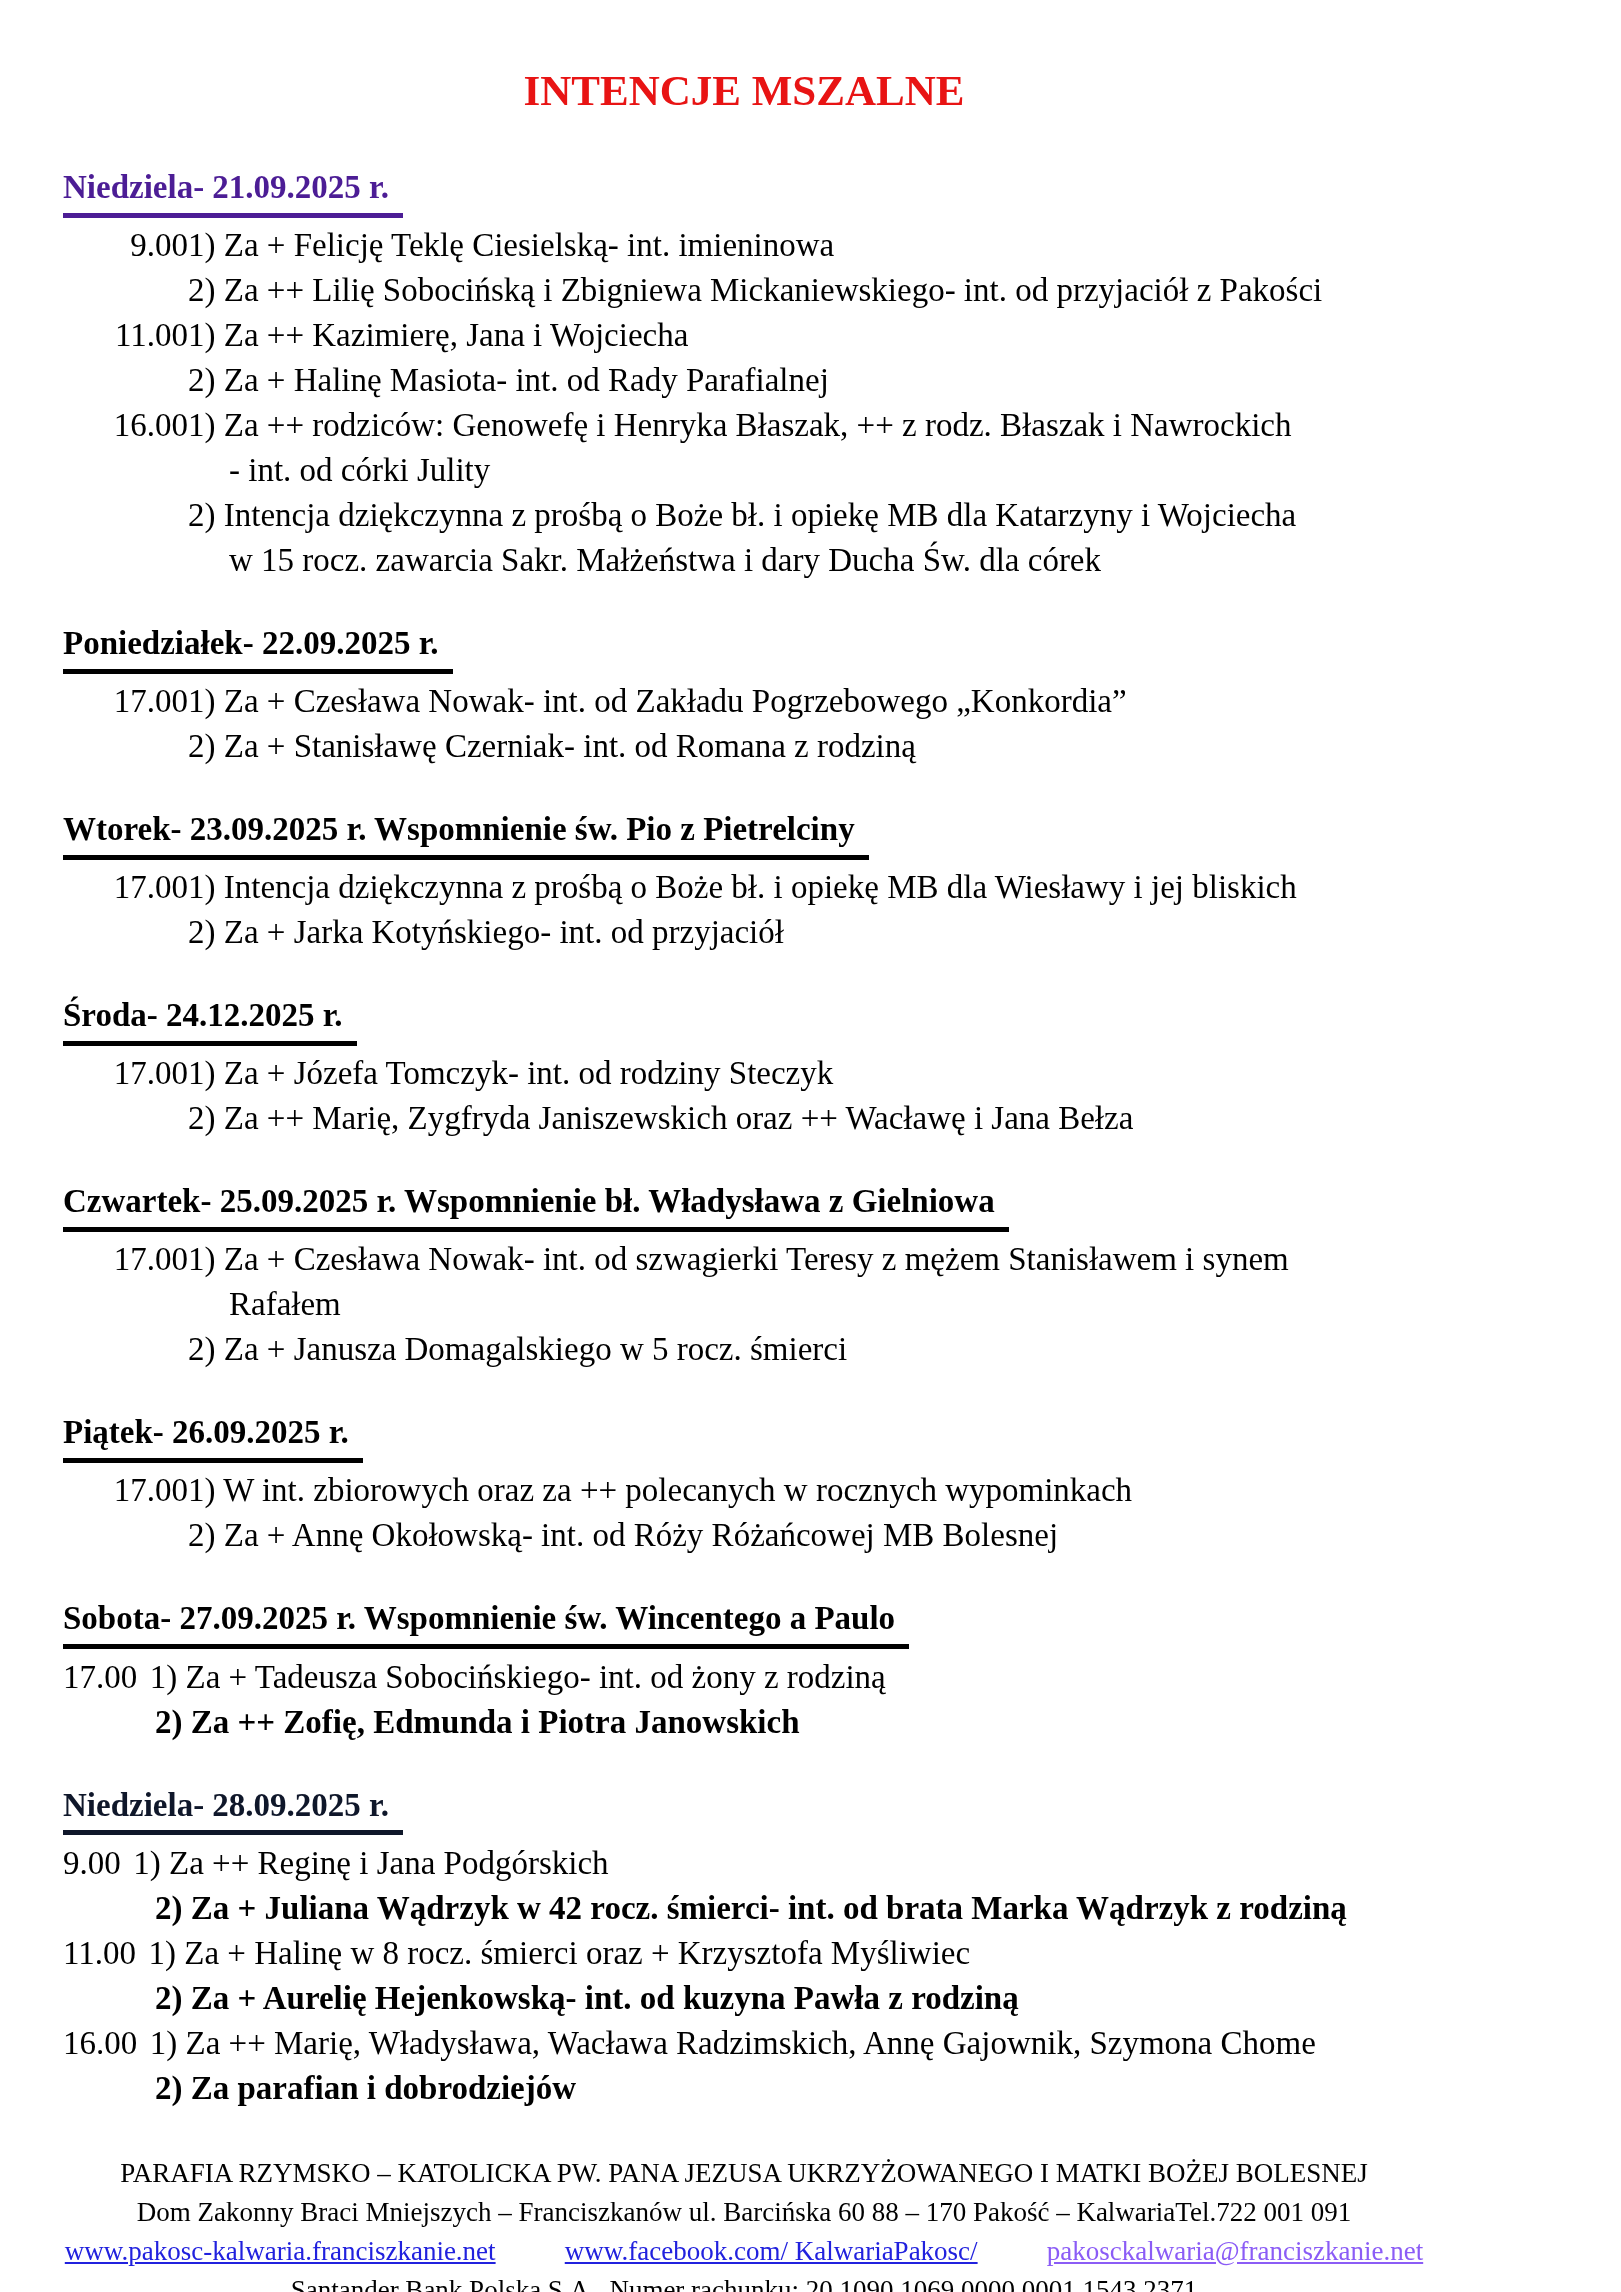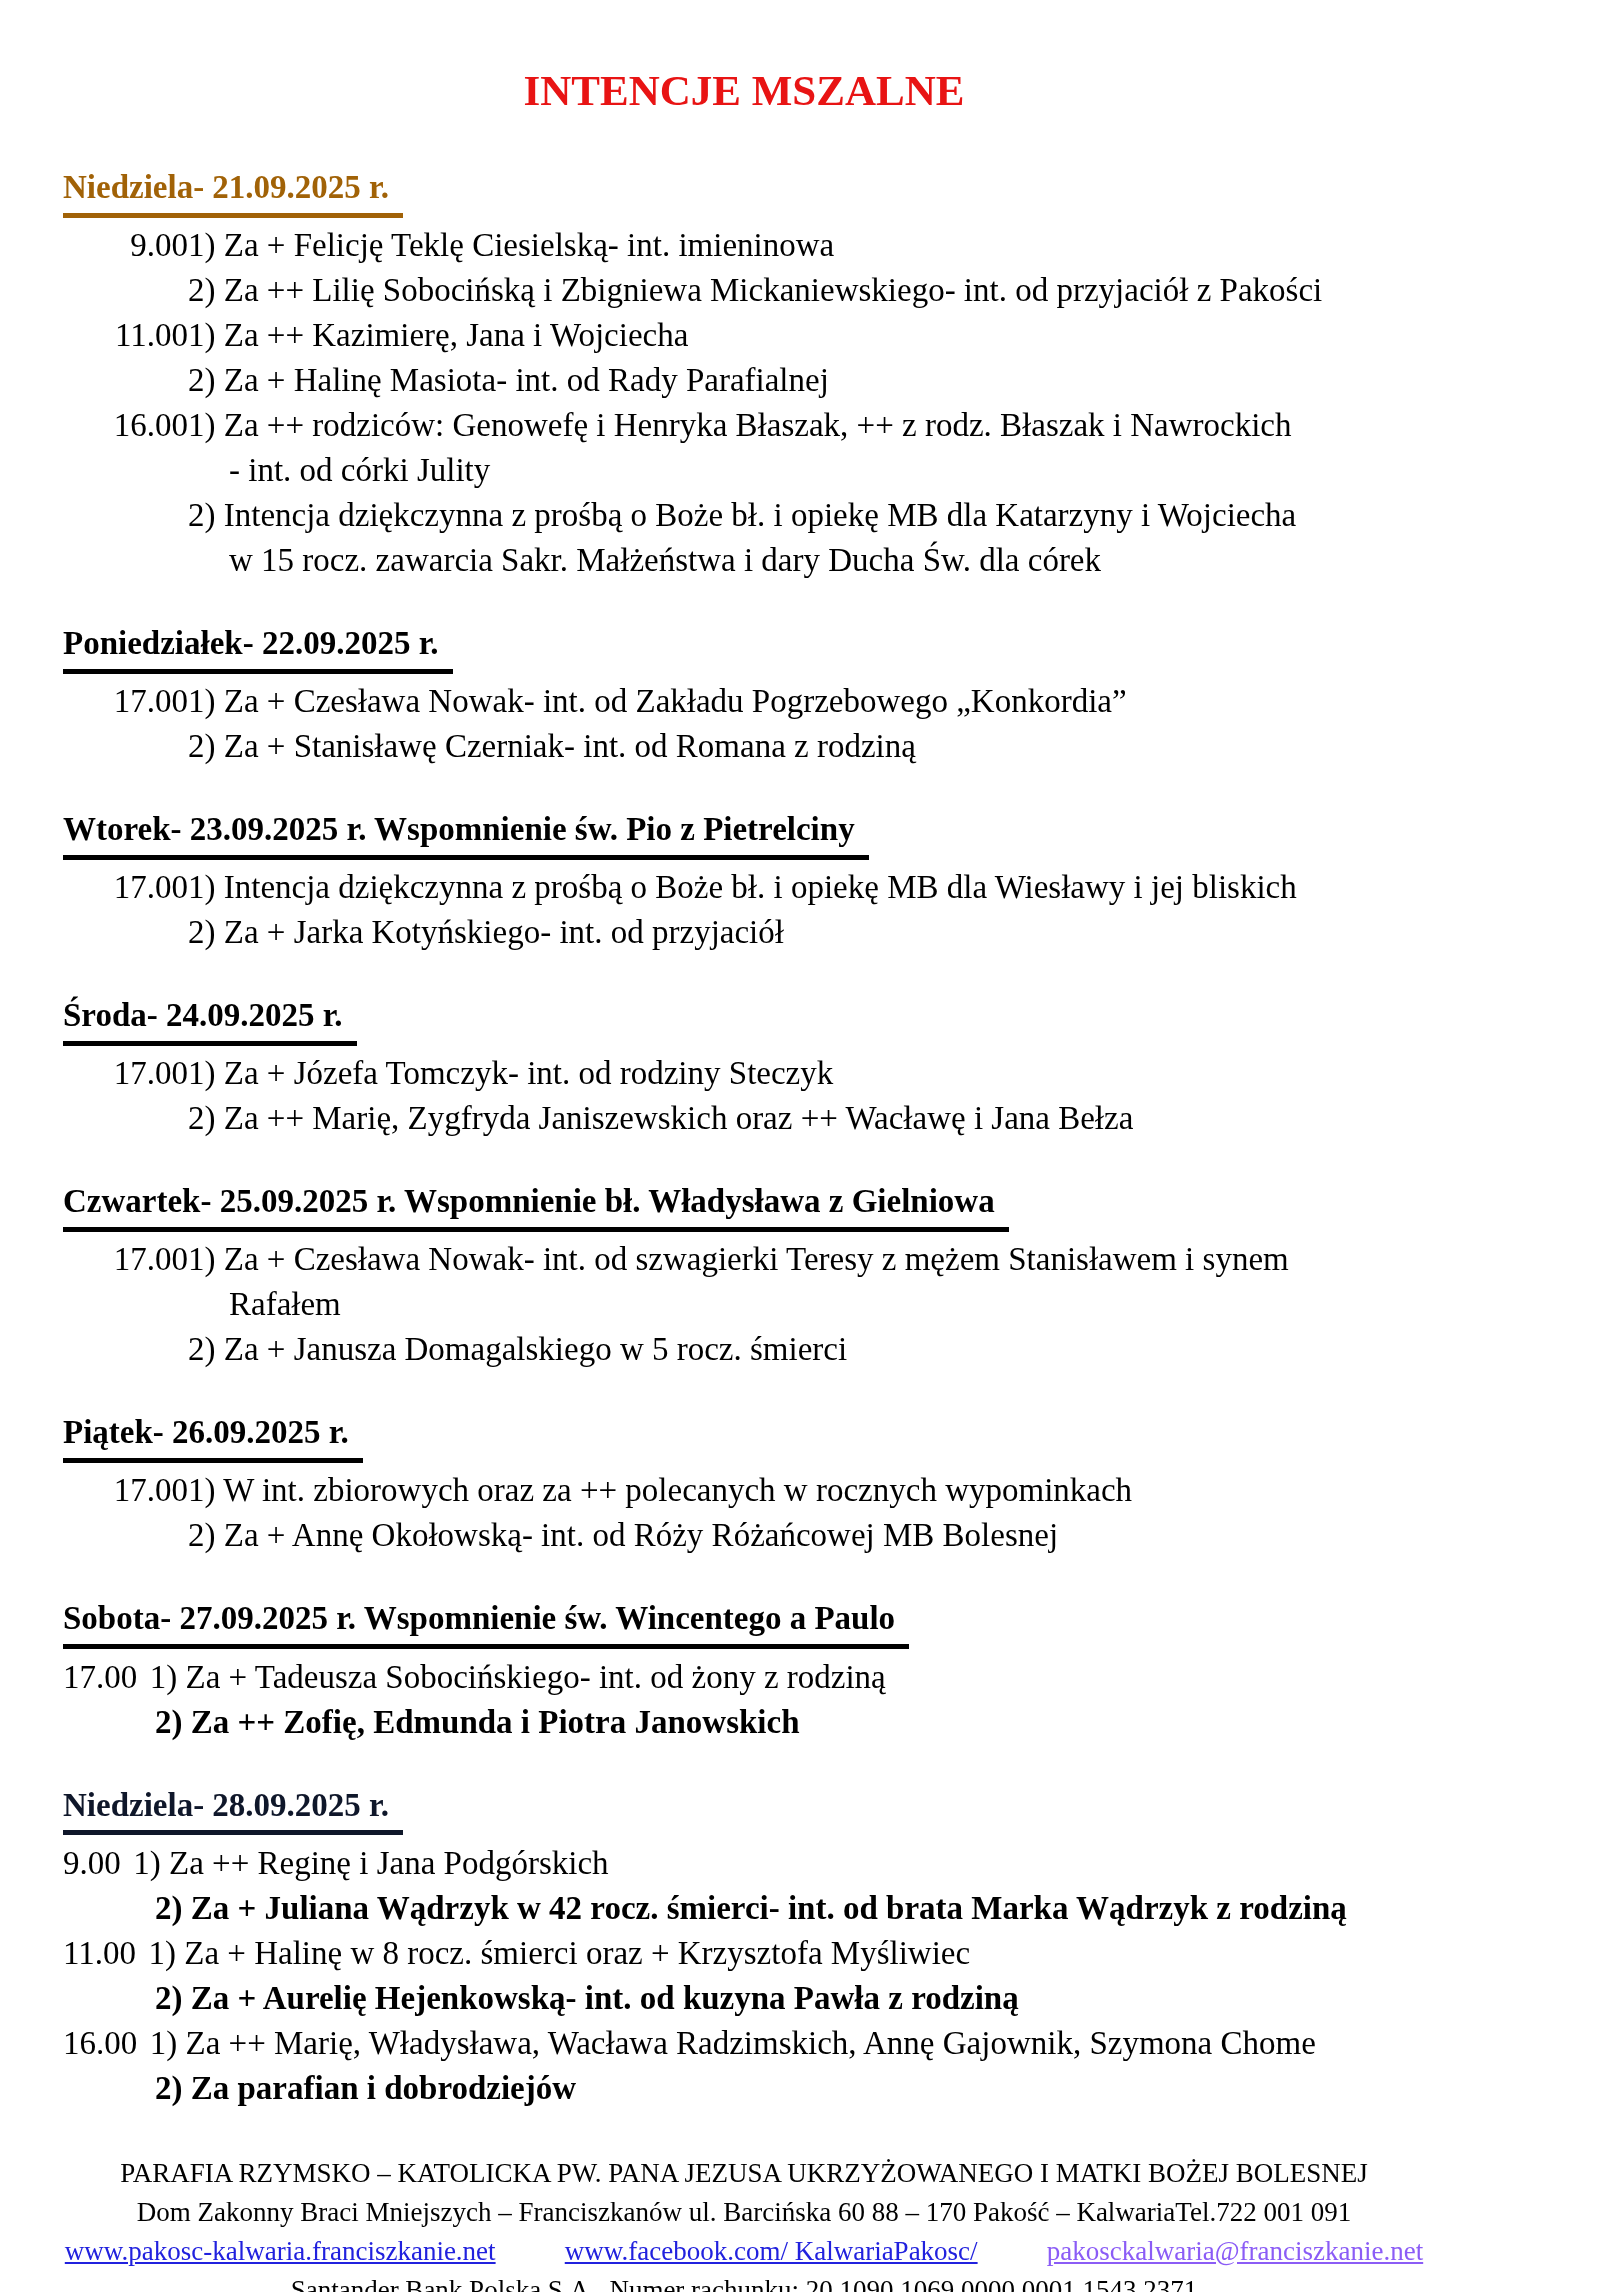--- a/index.html
+++ b/index.html
@@ -29,42 +29,42 @@
   .f-bank{white-space:pre;}
 </style>
 </head>
 <body>
 
 <div class="page">
   <h1 class="title" style="color: rgb(232, 20, 20);">INTENCJE MSZALNE</h1>
 
   <div id="sections">
       <div class="section">
-        <div class="sec-header"><span class="hdr" style="color: #a16207;">Niedziela- 21.09.2025 r.</span></div>
+        <div class="sec-header"><span class="hdr" style="color: #4c1d95;">Niedziela- 21.09.2025 r.</span></div>
         <div class="row tab"><span class="time">9.00</span><span class="txt">1) Za + Felicję Teklę Ciesielską- int. imieninowa</span></div>
         <div class="row item"><span class="txt">2) Za ++ Lilię Sobocińską i Zbigniewa Mickaniewskiego- int. od przyjaciół z Pakości</span></div>
         <div class="row tab"><span class="time">11.00</span><span class="txt">1) Za ++ Kazimierę, Jana i Wojciecha</span></div>
         <div class="row item"><span class="txt">2) Za + Halinę Masiota- int. od Rady Parafialnej</span></div>
         <div class="row tab"><span class="time">16.00</span><span class="txt">1) Za ++ rodziców: Genowefę i Henryka Błaszak, ++ z rodz. Błaszak i Nawrockich</span></div>
         <div class="row deep"><span class="txt">- int. od córki Julity</span></div>
         <div class="row item"><span class="txt">2) Intencja dziękczynna z prośbą o Boże bł. i opiekę MB dla Katarzyny i Wojciecha</span></div>
         <div class="row deep"><span class="txt">w 15 rocz. zawarcia Sakr. Małżeństwa i dary Ducha Św. dla córek</span></div>
       </div>
       <div class="section">
         <div class="sec-header"><span class="hdr">Poniedziałek- 22.09.2025 r.</span></div>
         <div class="row tab"><span class="time">17.00</span><span class="txt">1) Za + Czesława Nowak- int. od Zakładu Pogrzebowego „Konkordia”</span></div>
         <div class="row item"><span class="txt">2) Za + Stanisławę Czerniak- int. od Romana z rodziną</span></div>
       </div>
       <div class="section">
         <div class="sec-header"><span class="hdr">Wtorek- 23.09.2025 r. Wspomnienie św. Pio z Pietrelciny</span></div>
         <div class="row tab"><span class="time">17.00</span><span class="txt">1) Intencja dziękczynna z prośbą o Boże bł. i opiekę MB dla Wiesławy i jej bliskich</span></div>
         <div class="row item"><span class="txt">2) Za + Jarka Kotyńskiego- int. od przyjaciół</span></div>
       </div>
       <div class="section">
-        <div class="sec-header"><span class="hdr">Środa- 24.09.2025 r.</span></div>
+        <div class="sec-header"><span class="hdr">Środa- 24.12.2025 r.</span></div>
         <div class="row tab"><span class="time">17.00</span><span class="txt">1) Za + Józefa Tomczyk- int. od rodziny Steczyk</span></div>
         <div class="row item"><span class="txt">2) Za ++ Marię, Zygfryda Janiszewskich oraz ++ Wacławę i Jana Bełza</span></div>
       </div>
       <div class="section">
         <div class="sec-header"><span class="hdr">Czwartek- 25.09.2025 r. Wspomnienie bł. Władysława z Gielniowa</span></div>
         <div class="row tab"><span class="time">17.00</span><span class="txt">1) Za + Czesława Nowak- int. od szwagierki Teresy z mężem Stanisławem i synem</span></div>
         <div class="row deep"><span class="txt">Rafałem</span></div>
         <div class="row item"><span class="txt">2) Za + Janusza Domagalskiego w 5 rocz. śmierci</span></div>
       </div>
       <div class="section">

